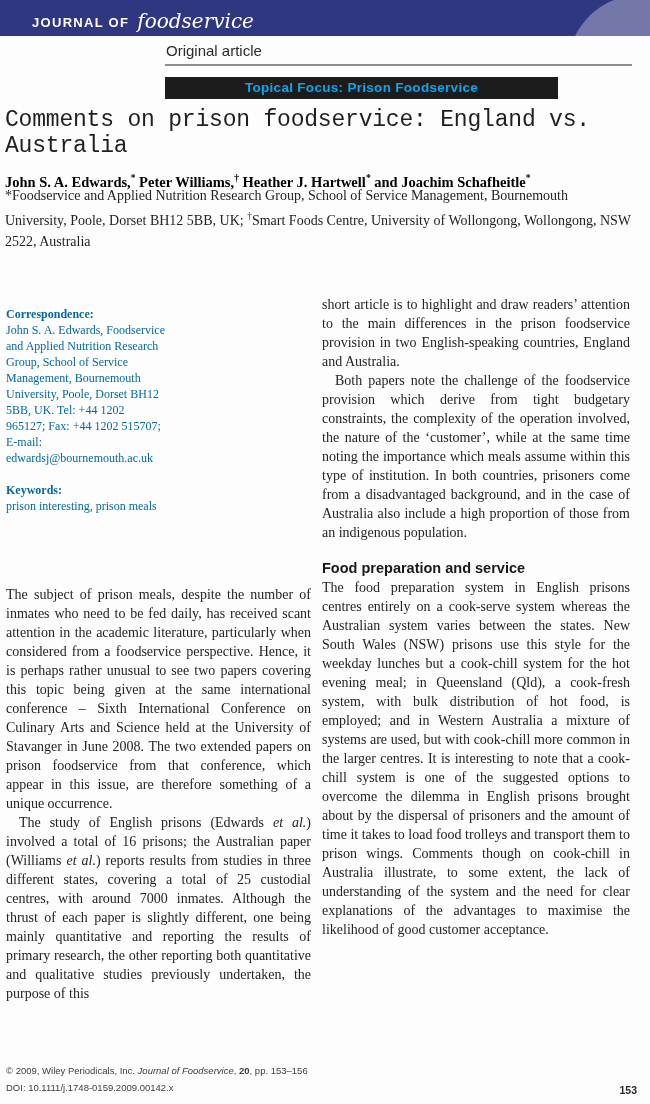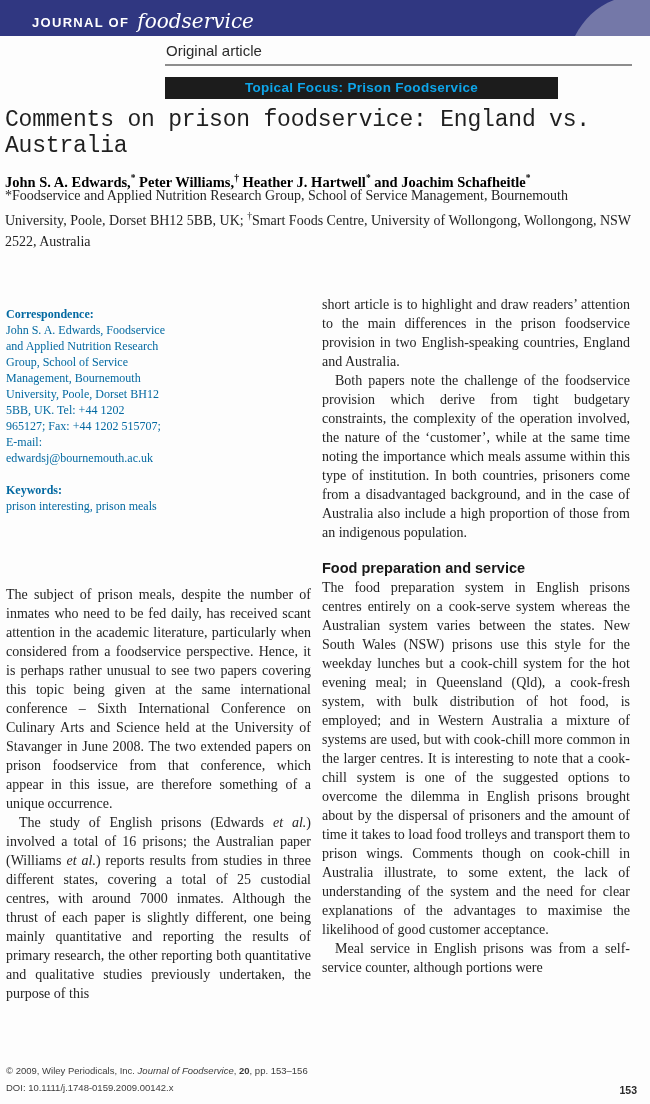--- a/index.html
+++ b/index.html
@@ -94,21 +94,20 @@
   <section class="col col-left">
     <p class="noindent">The subject of prison meals, despite the number of inmates who need to be fed daily, has received scant attention in the academic literature, particularly when considered from a foodservice perspective. Hence, it is perhaps rather unusual to see two papers covering this topic being given at the same international conference – Sixth International Conference on Culinary Arts and Science held at the University of Stavanger in June 2008. The two extended papers on prison foodservice from that conference, which appear in this issue, are therefore something of a unique occurrence.</p>
     <p class="indent"><span>The study of English prisons (Edwards </span><em>et al.</em><span>) involved a total of 16 prisons; the Australian paper (Williams </span><em>et al.</em><span>) reports results from studies in three different states, covering a total of 25 custodial centres, with around 7000 inmates. Although the thrust of each paper is slightly different, one being mainly quantitative and reporting the results of primary research, the other reporting both quantitative and qualitative studies previously undertaken, the purpose of this</span></p>
   </section>
 
   <section class="col col-right">
     <p class="noindent">short article is to highlight and draw readers’ attention to the main differences in the prison foodservice provision in two English-speaking countries, England and Australia.</p>
     <p class="indent">Both papers note the challenge of the foodservice provision which derive from tight budgetary constraints, the complexity of the operation involved, the nature of the ‘customer’, while at the same time noting the importance which meals assume within this type of institution. In both countries, prisoners come from a disadvantaged background, and in the case of Australia also include a high proportion of those from an indigenous population.</p>
     <h2>Food preparation and service</h2>
     <p class="noindent">The food preparation system in English prisons centres entirely on a cook-serve system whereas the Australian system varies between the states. New South Wales (NSW) prisons use this style for the weekday lunches but a cook-chill system for the hot evening meal; in Queensland (Qld), a cook-fresh system, with bulk distribution of hot food, is employed; and in Western Australia a mixture of systems are used, but with cook-chill more common in the larger centres. It is interesting to note that a cook-chill system is one of the suggested options to overcome the dilemma in English prisons brought about by the dispersal of prisoners and the amount of time it takes to load food trolleys and transport them to prison wings. Comments though on cook-chill in Australia illustrate, to some extent, the lack of understanding of the system and the need for clear explanations of the advantages to maximise the likelihood of good customer acceptance.</p>
-    <p class="indent">Meal service in English prisons was from a self-service counter, although portions were</p>
   </section>
 
   <footer>
     <div class="footer-left">
       <div><span>© 2009, Wiley Periodicals, Inc. </span><em>Journal of Foodservice</em><span>, </span><b>20</b><span>, pp. 153–156</span></div>
       <div>DOI: 10.1111/j.1748-0159.2009.00142.x</div>
     </div>
     <div class="page-number">153</div>
   </footer>
 

